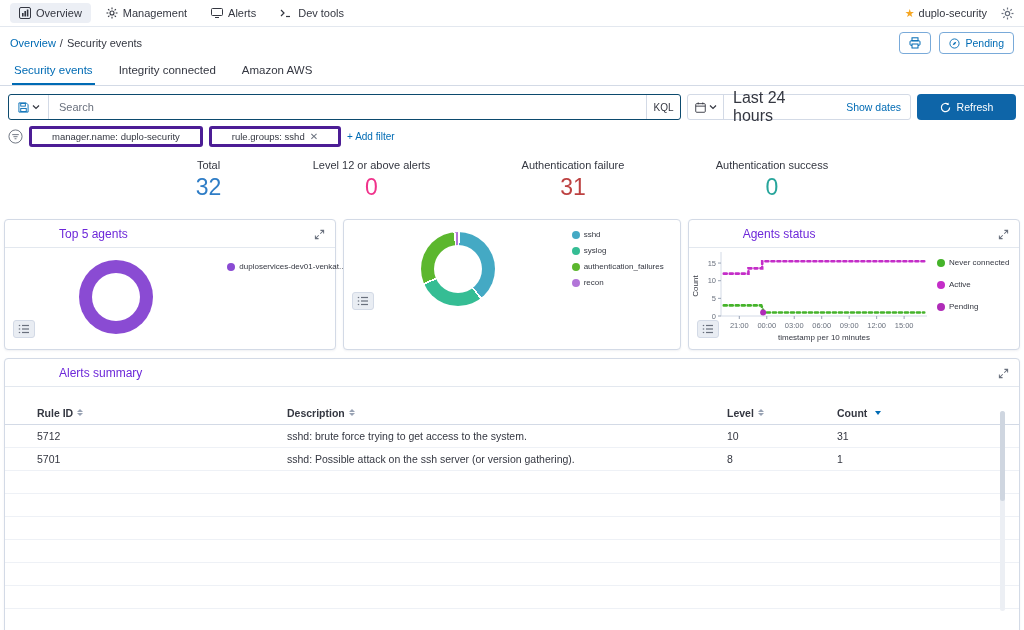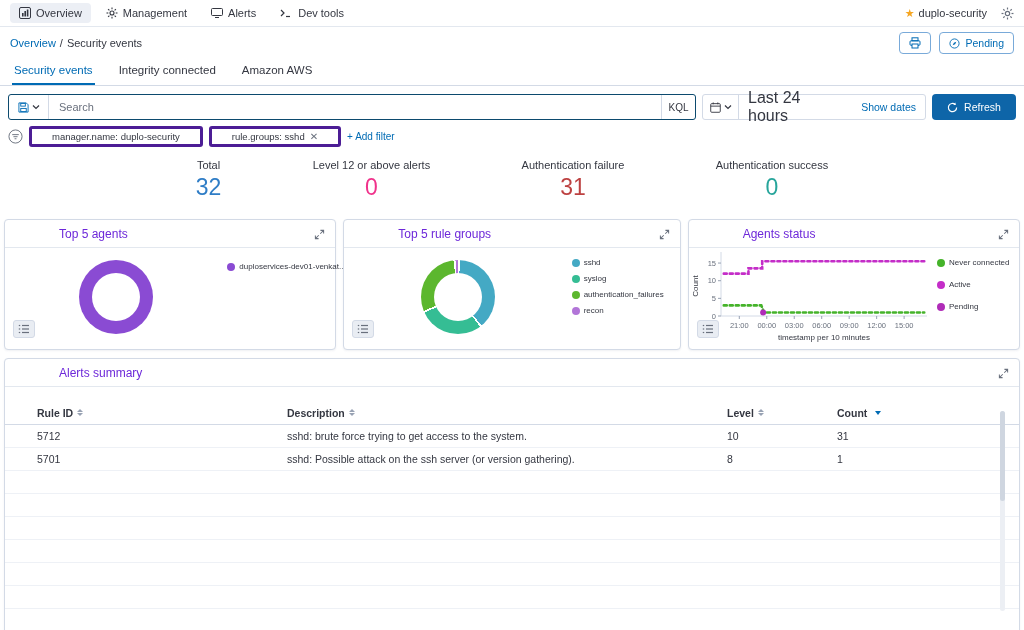--- a/index.html
+++ b/index.html
@@ -32,21 +32,21 @@
   .searchrow { display:flex; align-items:stretch; gap:6px; margin:8px 8px 0 8px; height:26px; }
   .sgroup { display:flex; flex:1; border:1px solid #0c4a6e; border-radius:3px; background:#fff; }
   .save-btn { width:40px; display:flex; align-items:center; justify-content:center; gap:3px; border-right:1px solid #d3dae6; cursor:pointer; }
   .search-input { flex:1; border:none; outline:none; font-size:11px; padding:0 10px; font-family:"Liberation Sans",sans-serif; color:#343741; }
   .search-input::placeholder { color:#69707d; }
   .kql { width:34px; display:flex; align-items:center; justify-content:center; font-size:10px; color:#343741; border-left:1px solid #d3dae6; cursor:pointer; }
   .dategroup { display:flex; width:224px; border:1px solid #d3dae6; border-radius:3px; align-items:stretch; }
   .cal-btn { width:36px; display:flex; align-items:center; justify-content:center; gap:3px; border-right:1px solid #d3dae6; cursor:pointer; }
   .daterange { flex:1; display:flex; align-items:center; font-size:16px; padding:0 9px; color:#343741; cursor:pointer; }
   .showdates { display:flex; align-items:center; font-size:10.5px; color:#006bb4; padding:0 9px; cursor:pointer; white-space:nowrap; }
-  .refresh-btn { width:84px; background:#0e65a8; color:#fff; border:none; border-radius:4px; font-size:10.5px; display:flex; align-items:center; justify-content:center; gap:6px; cursor:pointer; font-family:"Liberation Sans",sans-serif; }
+  .refresh-btn { width:99px; background:#0e65a8; color:#fff; border:none; border-radius:4px; font-size:10.5px; display:flex; align-items:center; justify-content:center; gap:6px; cursor:pointer; font-family:"Liberation Sans",sans-serif; }
 
   
   .filterrow { display:flex; align-items:center; gap:6px; margin:5px 8px 0 8px; height:22px; }
   .pill { display:flex; align-items:center; gap:5px; border:3px solid #4c1d95; border-radius:3px; padding:2px 20px; font-size:9.5px; background:#fff; cursor:pointer; }
   .pill .x { color:#69707d; font-size:10px; cursor:pointer; }
   .addfilter { color:#006bb4; font-size:10px; cursor:pointer; }
 
   
   .statsrow { display:flex; justify-content:space-around; padding:0 150px 0 150px; margin-top:12px; height:52px; }
   .stat { text-align:center; }
@@ -317,28 +317,20 @@
                 <line x1="4" y1="5" x2="11" y2="5"></line>
                 <line x1="0.8" y1="8.5" x2="2.2" y2="8.5"></line>
                 <line x1="4" y1="8.5" x2="11" y2="8.5"></line>
               </g>
             </svg>
         </div>
       </div>
     </div>
 
     <div class="panel p3col mid">
-      <div class="panel-head">
-        <span class="panel-title">Top 5 rule groups</span>
-        <span class="expand-ic icon-svg">
-          <svg width="11" height="11" viewBox="0 0 12 12">
-              <path d="M7 1.5h3.5V5M10.5 1.5L6.8 5.2M5 10.5H1.5V7M1.5 10.5l3.7-3.7" fill="none" stroke="#69707d" stroke-width="1.1"></path>
-            </svg>
-        </span>
-      </div>
       <div class="panel-body">
         <div class="donut-wrap">
           <div class="donut" style="background: conic-gradient(rgb(255, 255, 255) 0%, rgb(255, 255, 255) 0.9%, rgb(68, 169, 196) 0.9%, rgb(68, 169, 196) 39%, rgb(255, 255, 255) 39%, rgb(255, 255, 255) 39.9%, rgb(53, 189, 148) 39.9%, rgb(53, 189, 148) 68%, rgb(255, 255, 255) 68%, rgb(255, 255, 255) 68.9%, rgb(92, 183, 46) 68.9%, rgb(92, 183, 46) 98%, rgb(255, 255, 255) 98%, rgb(255, 255, 255) 98.9%, rgb(178, 117, 216) 98.9%, rgb(178, 117, 216) 100%);"></div>
         </div>
         <div class="legend l2">
           <div class="legend-item">
             <span class="legend-dot" style="background: rgb(68, 169, 196);"></span>
             <span>sshd</span>
           </div>
           <div class="legend-item">

